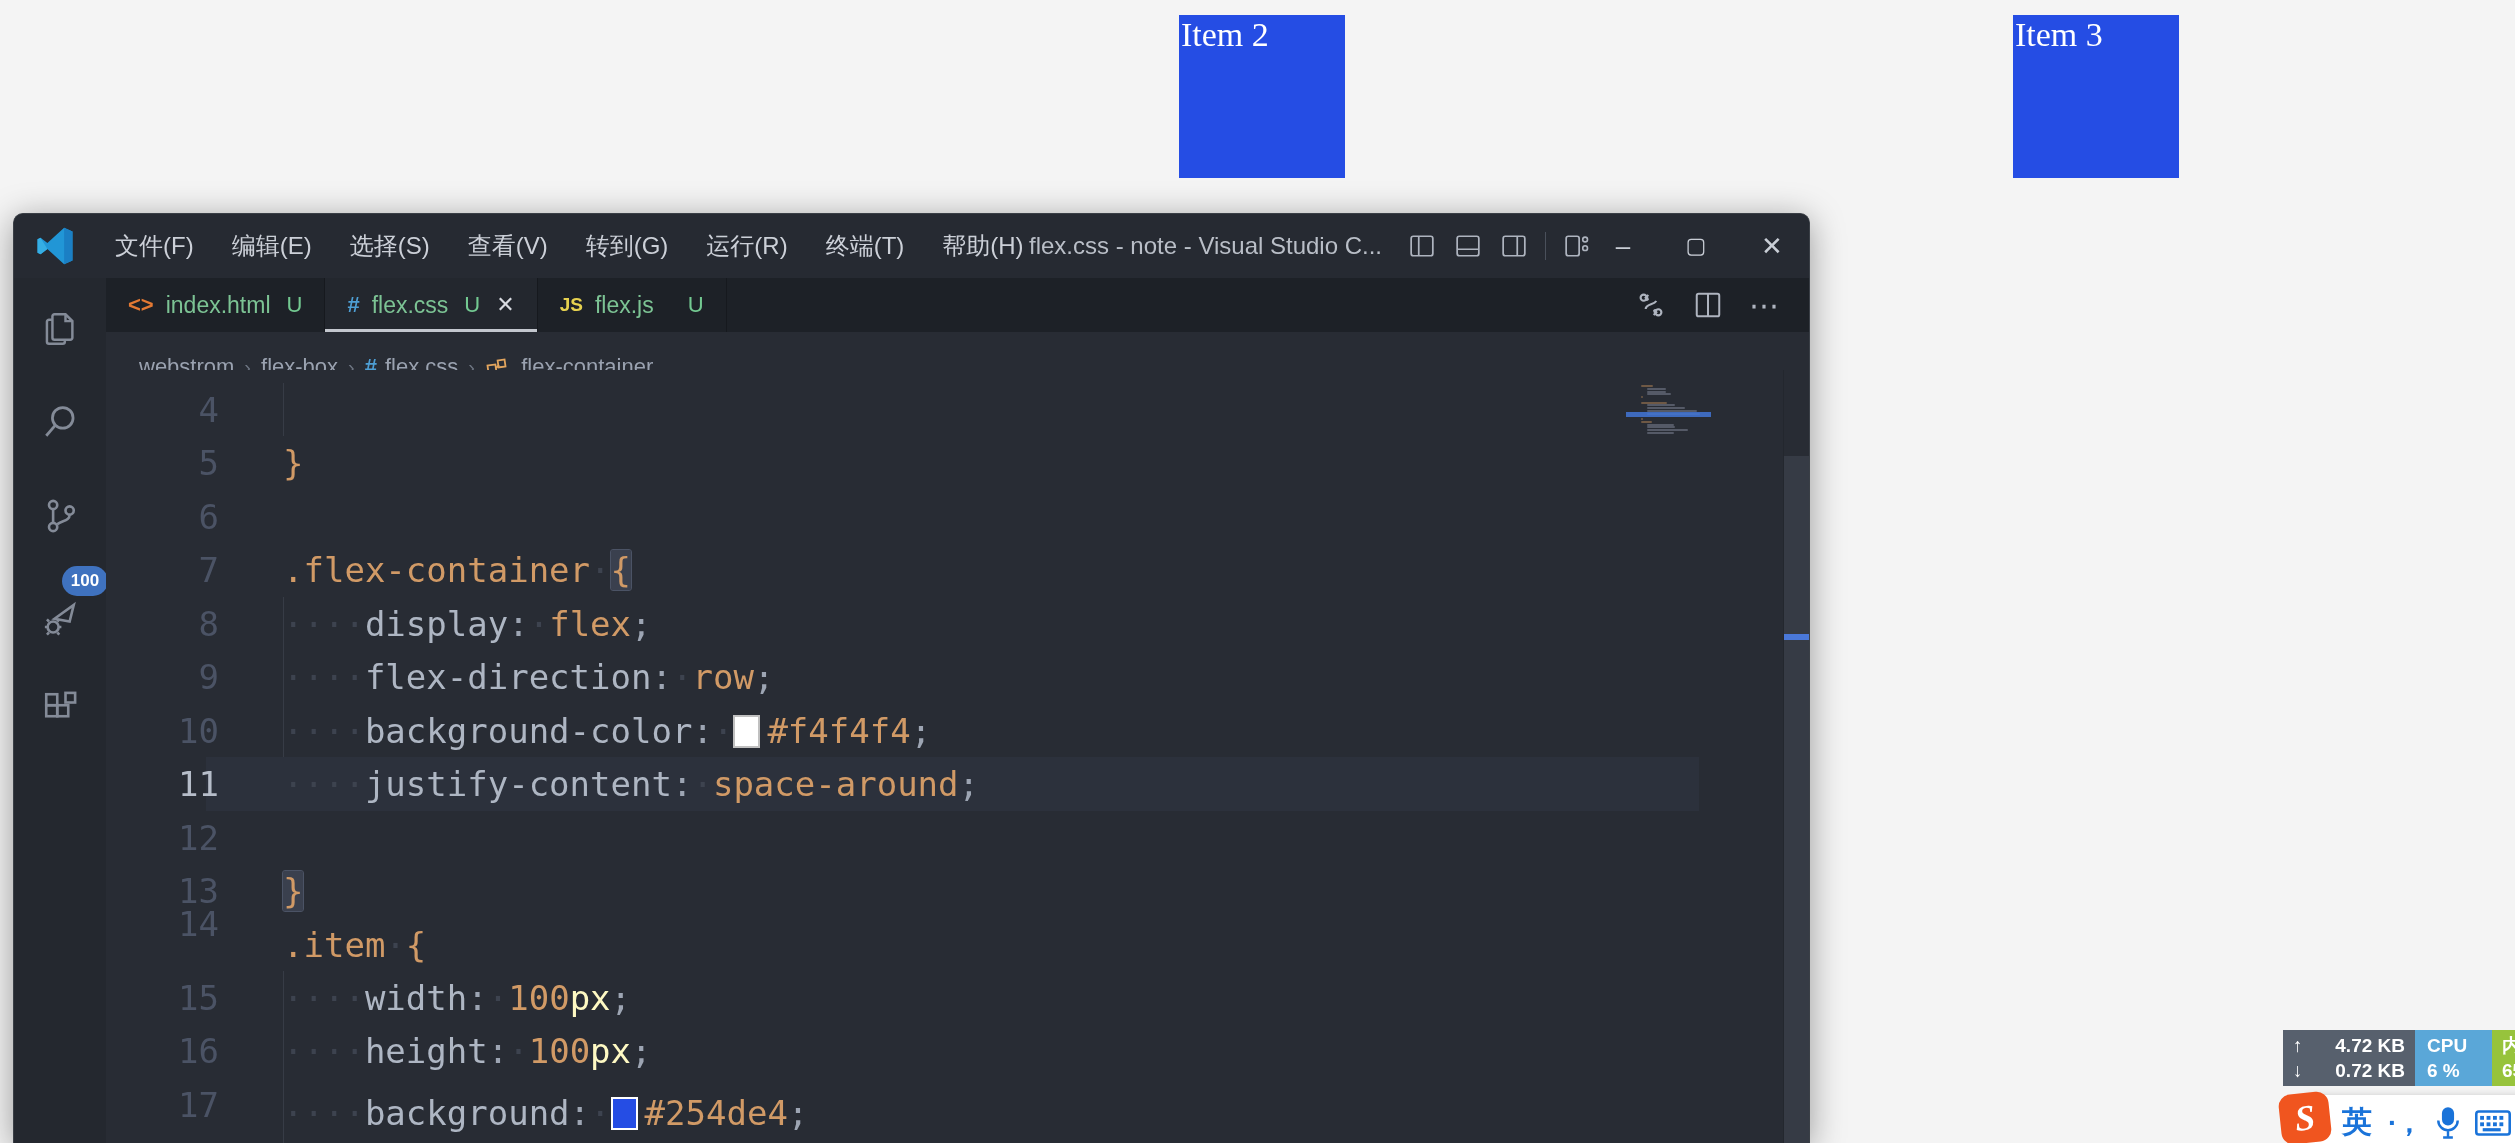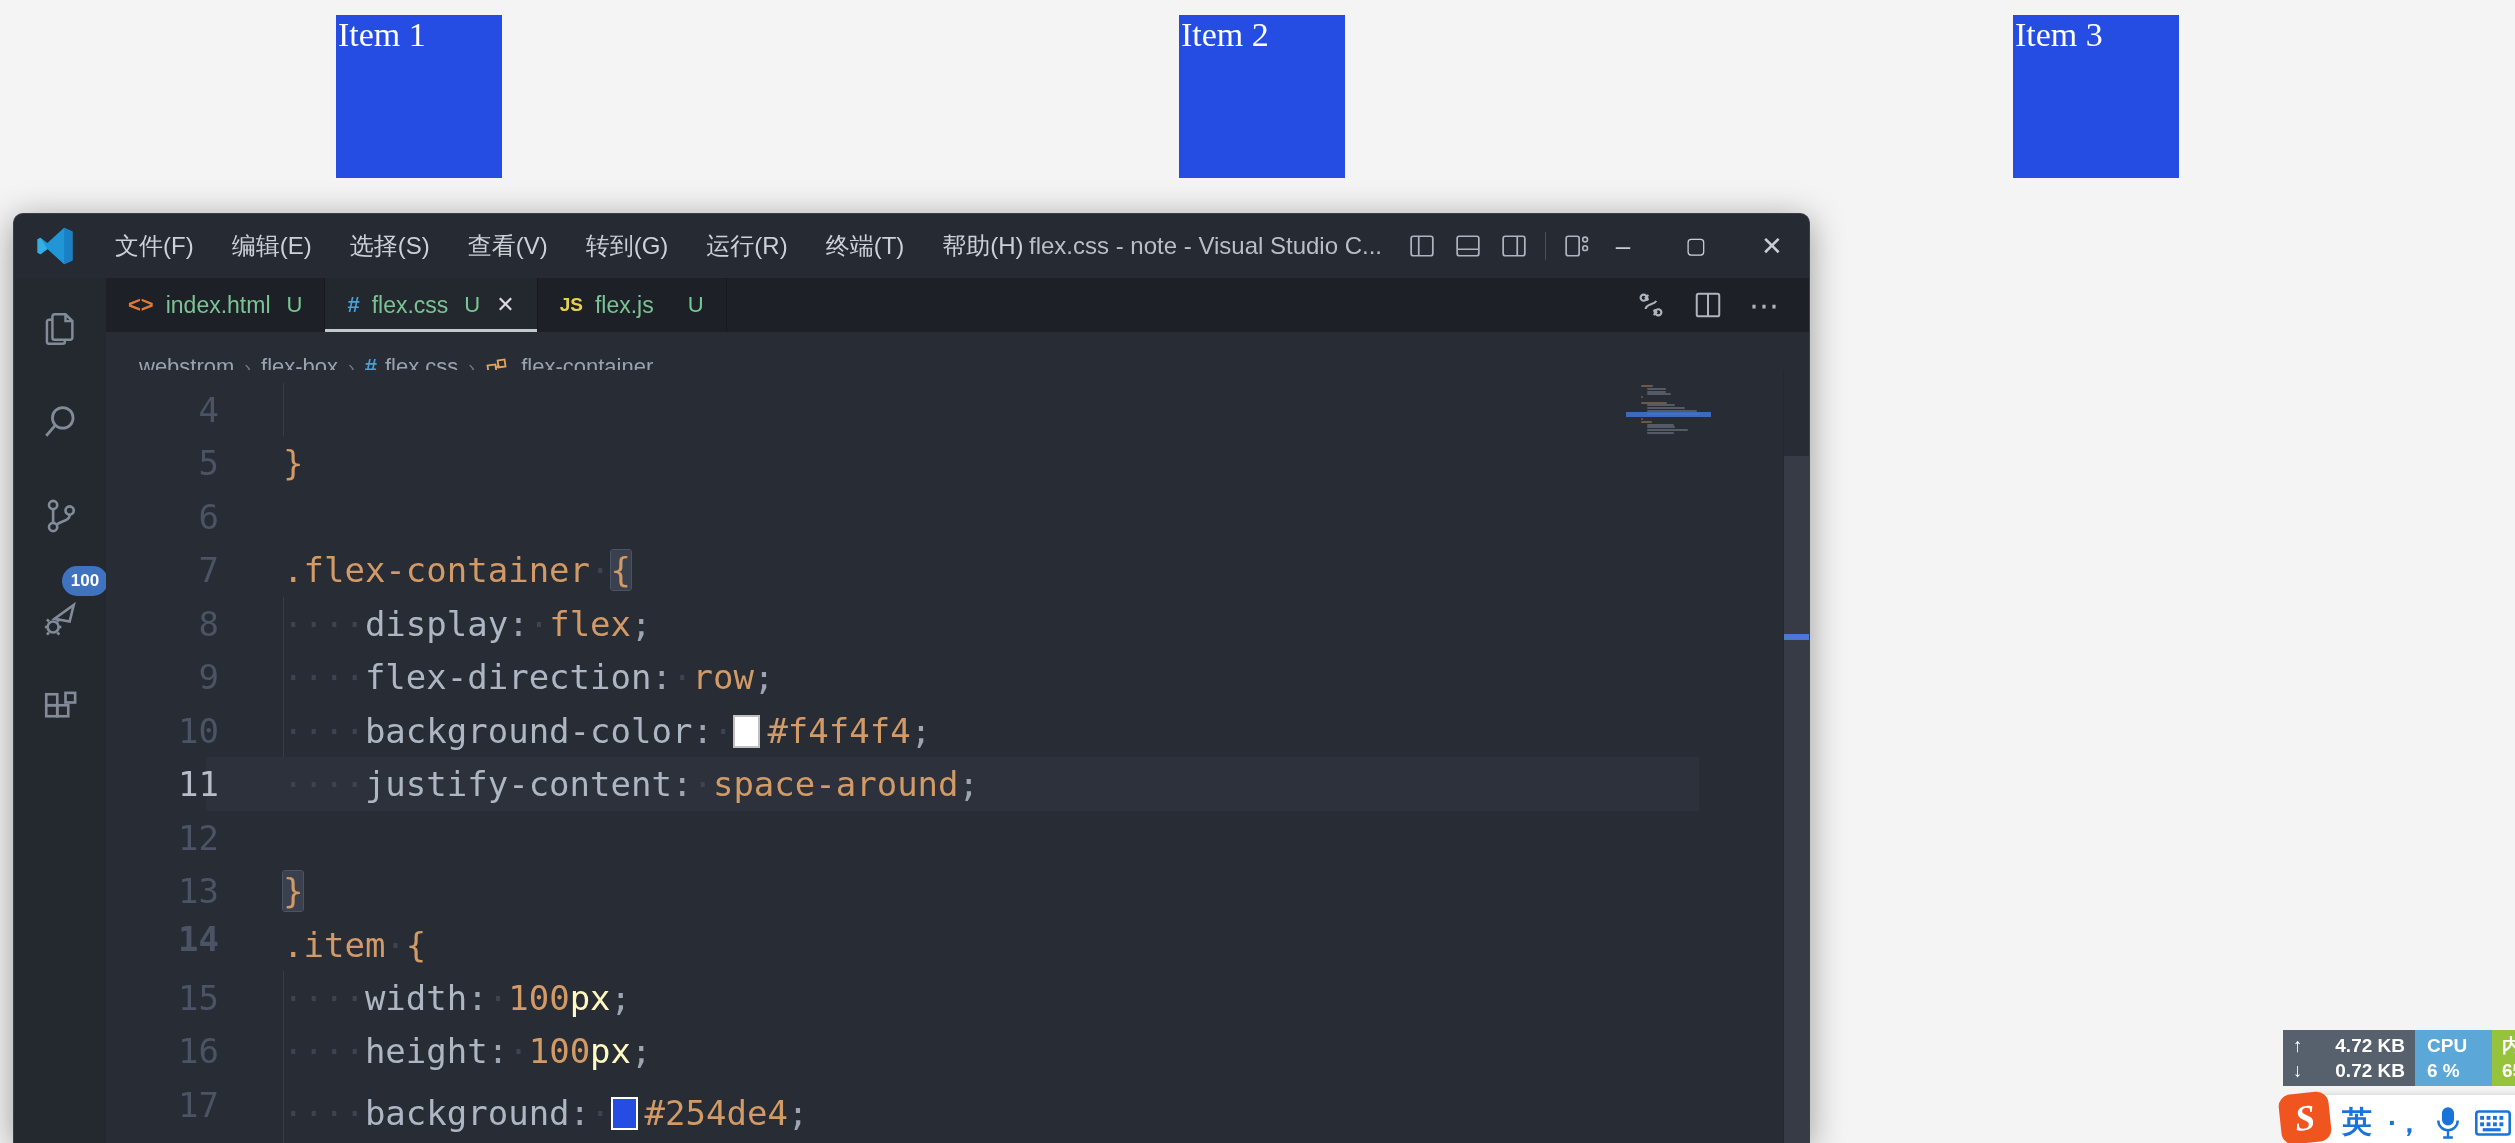--- a/index.html
+++ b/index.html
@@ -95,23 +95,20 @@
   .ime-items{display:flex;align-items:center;margin-left:42px;}
   .ime-mode{color:#1a73d9;font-size:30px;font-weight:bold;margin-right:16px;}
   .ime-punct{color:#1a73d9;font-size:28px;font-weight:bold;margin-right:12px;letter-spacing:-2px;}
   .ime-ic{margin-right:12px;display:flex;align-items:center;}
 </style>
 </head>
 <body>
 
 <div id="stage">
 
-  <div class="flex-item" style="left:336px">
-    <span class="item-label">Item 1</span>
-  </div>
   <div class="flex-item" style="left:1179px">
     <span class="item-label">Item 2</span>
   </div>
   <div class="flex-item" style="left:2013px">
     <span class="item-label">Item 3</span>
   </div>
 
   <div id="vscode">
 
     <div class="titlebar">
@@ -297,21 +294,21 @@
         <div class="code-row current" style="top: 387.15px;"></div>
         <div class="ln active" style="top: 387.15px;">11</div>
         <span class="code-text" style="top: 387.15px;"><span class="tk-ind">····</span><span class="tk-prop">justify-content</span><span class="tk-pun">:</span><span class="tk-sp">·</span><span class="tk-val">space-around</span><span class="tk-pun">;</span></span>
         <div class="code-row" style="top: 440.6px;"></div>
         <div class="ln" style="top: 440.6px;">12</div>
         <span class="code-text" style="top: 440.6px;"></span>
         <div class="code-row" style="top: 494.05px;"></div>
         <div class="ln" style="top: 494.05px;">13</div>
         <span class="code-text" style="top: 494.05px;"><span class="tk-bracem">}</span></span>
         <div class="code-row" style="top: 547.5px;"></div>
-        <div class="ln" style="top: 542px; font-weight: bold;">14</div>
+        <div class="ln" style="top: 527px;">14</div>
         <span class="code-text" style="top: 547.5px;"><span class="tk-sel">.item</span><span class="tk-sp">·</span><span class="tk-brace">{</span></span>
         <div class="indent-guide" style="top: 600.95px; height: 53.45px; bottom: auto;"></div>
         <div class="code-row" style="top: 600.95px;"></div>
         <div class="ln" style="top: 600.95px;">15</div>
         <span class="code-text" style="top: 600.95px;"><span class="tk-ind">····</span><span class="tk-prop">width</span><span class="tk-pun">:</span><span class="tk-sp">·</span><span class="tk-num">100</span><span class="tk-unit">px</span><span class="tk-pun">;</span></span>
         <div class="indent-guide" style="top: 654.4px; height: 53.45px; bottom: auto;"></div>
         <div class="code-row" style="top: 654.4px;"></div>
         <div class="ln" style="top: 654.4px;">16</div>
         <span class="code-text" style="top: 654.4px;"><span class="tk-ind">····</span><span class="tk-prop">height</span><span class="tk-pun">:</span><span class="tk-sp">·</span><span class="tk-num">100</span><span class="tk-unit">px</span><span class="tk-pun">;</span></span>
         <div class="indent-guide" style="top: 707.85px; height: 53.45px; bottom: auto;"></div>

